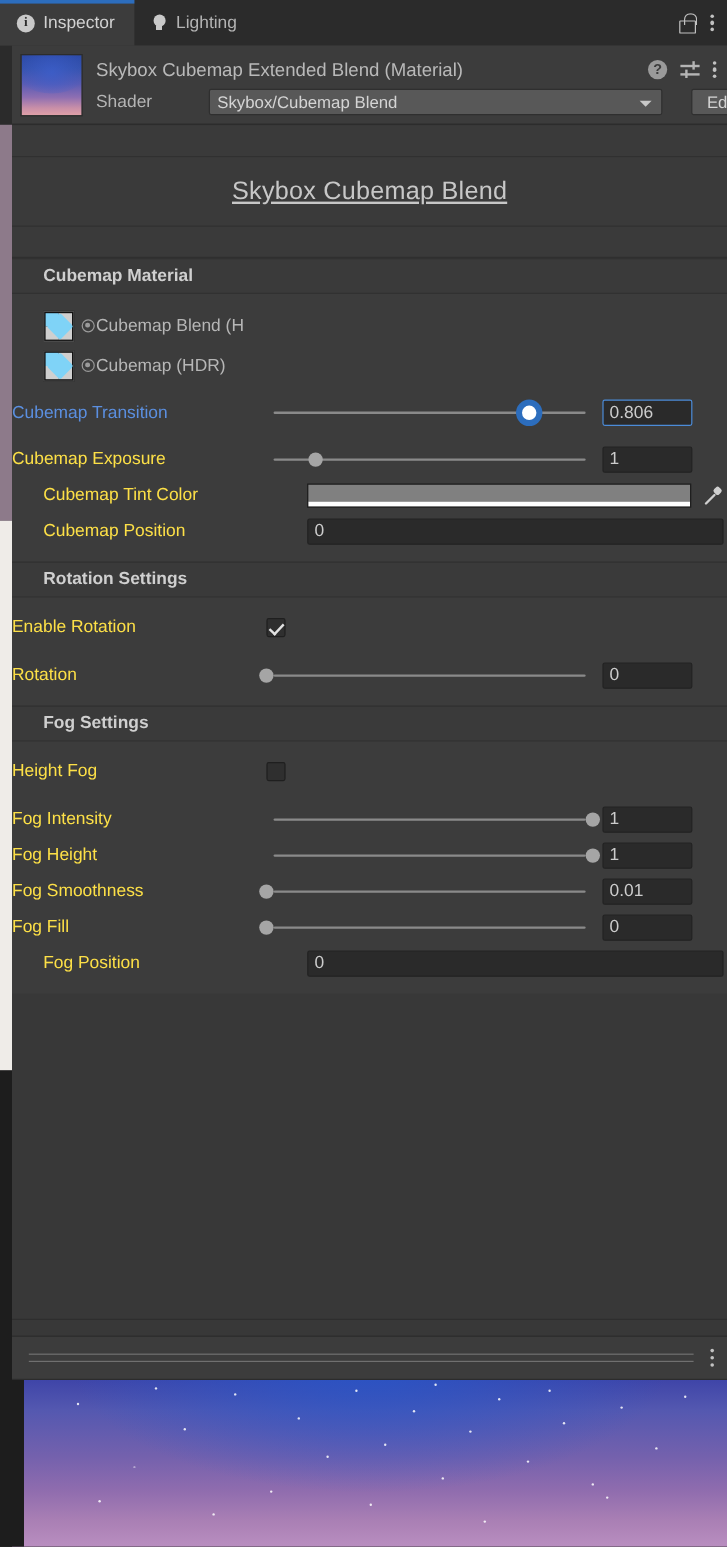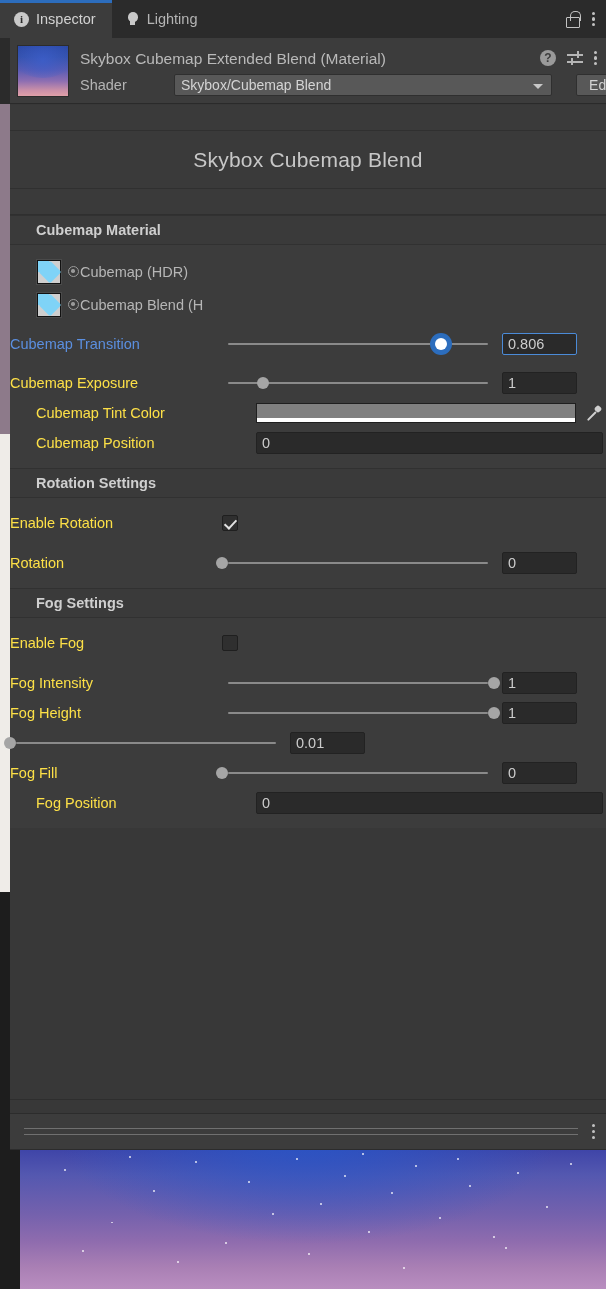--- a/index.html
+++ b/index.html
@@ -143,20 +143,21 @@
   
   .body { position: absolute; left: 0; top: 105px; width: 596px; bottom: 176px; background: #383838; }
 
   .spacer-row { height: 26px; background: #3a3a3a; border-bottom: 1px solid #303030; }
 
   .big-title {
     height: 58px; background: #3a3a3a;
     display: flex; align-items: center; justify-content: center;
     font-size: 21px; color: #c7c7c7; letter-spacing: .2px;
     border-bottom: 1px solid #303030;
+    text-decoration: underline;
   }
   .gap-row { height: 26px; background: #3a3a3a; border-bottom: 1px solid #2f2f2f; }
 
   .section-head {
     height: 30px; background: #3a3a3a;
     display: flex; align-items: center; padding-left: 26px;
     font-size: 14.5px; font-weight: bold; color: #cfcfcf;
     border-top: 1px solid #313131; border-bottom: 1px solid #313131;
   }
 
@@ -365,33 +366,33 @@
 
         <div class="obj-row">
           <span class="cube-thumb">
               <i></i>
               <i></i>
               <i></i>
               <i></i>
               <i></i>
             </span>
           <span class="obj-dot"></span>
-          <span class="obj-name">Cubemap (HDR)</span>
+          <span class="obj-name">Cubemap Blend (H</span>
         </div>
 
         <div class="obj-row">
           <span class="cube-thumb">
               <i></i>
               <i></i>
               <i></i>
               <i></i>
               <i></i>
             </span>
           <span class="obj-dot"></span>
-          <span class="obj-name">Cubemap Blend (H</span>
+          <span class="obj-name">Cubemap (HDR)</span>
         </div>
 
         <div style="height:8px"></div>
 
         <div class="row">
           <span class="row-label accent">Cubemap Transition</span>
           <span class="slider selected">
             <span class="track"></span>
             <span class="knob" style="left:80.6%"></span>
           </span>
@@ -442,21 +443,21 @@
           </span>
           <span class="numfield w-small">0</span>
         </div>
 
       </div>
 
       <div class="section-head">Fog Settings</div>
       <div class="section-body">
 
         <div class="row">
-          <span class="row-label">Enable Fog</span>
+          <span class="row-label">Height Fog</span>
           <span class="checkbox"></span>
         </div>
 
         <div style="height:10px"></div>
 
         <div class="row">
           <span class="row-label">Fog Intensity</span>
           <span class="slider">
             <span class="track"></span>
             <span class="knob" style="left:100%"></span>
@@ -467,20 +468,21 @@
         <div class="row">
           <span class="row-label">Fog Height</span>
           <span class="slider">
             <span class="track"></span>
             <span class="knob" style="left:100%"></span>
           </span>
           <span class="numfield w-small">1</span>
         </div>
 
         <div class="row">
+          <span class="row-label">Fog Smoothness</span>
           <span class="slider">
             <span class="track"></span>
             <span class="knob" style="left:0%"></span>
           </span>
           <span class="numfield w-small">0.01</span>
         </div>
 
         <div class="row">
           <span class="row-label">Fog Fill</span>
           <span class="slider">

